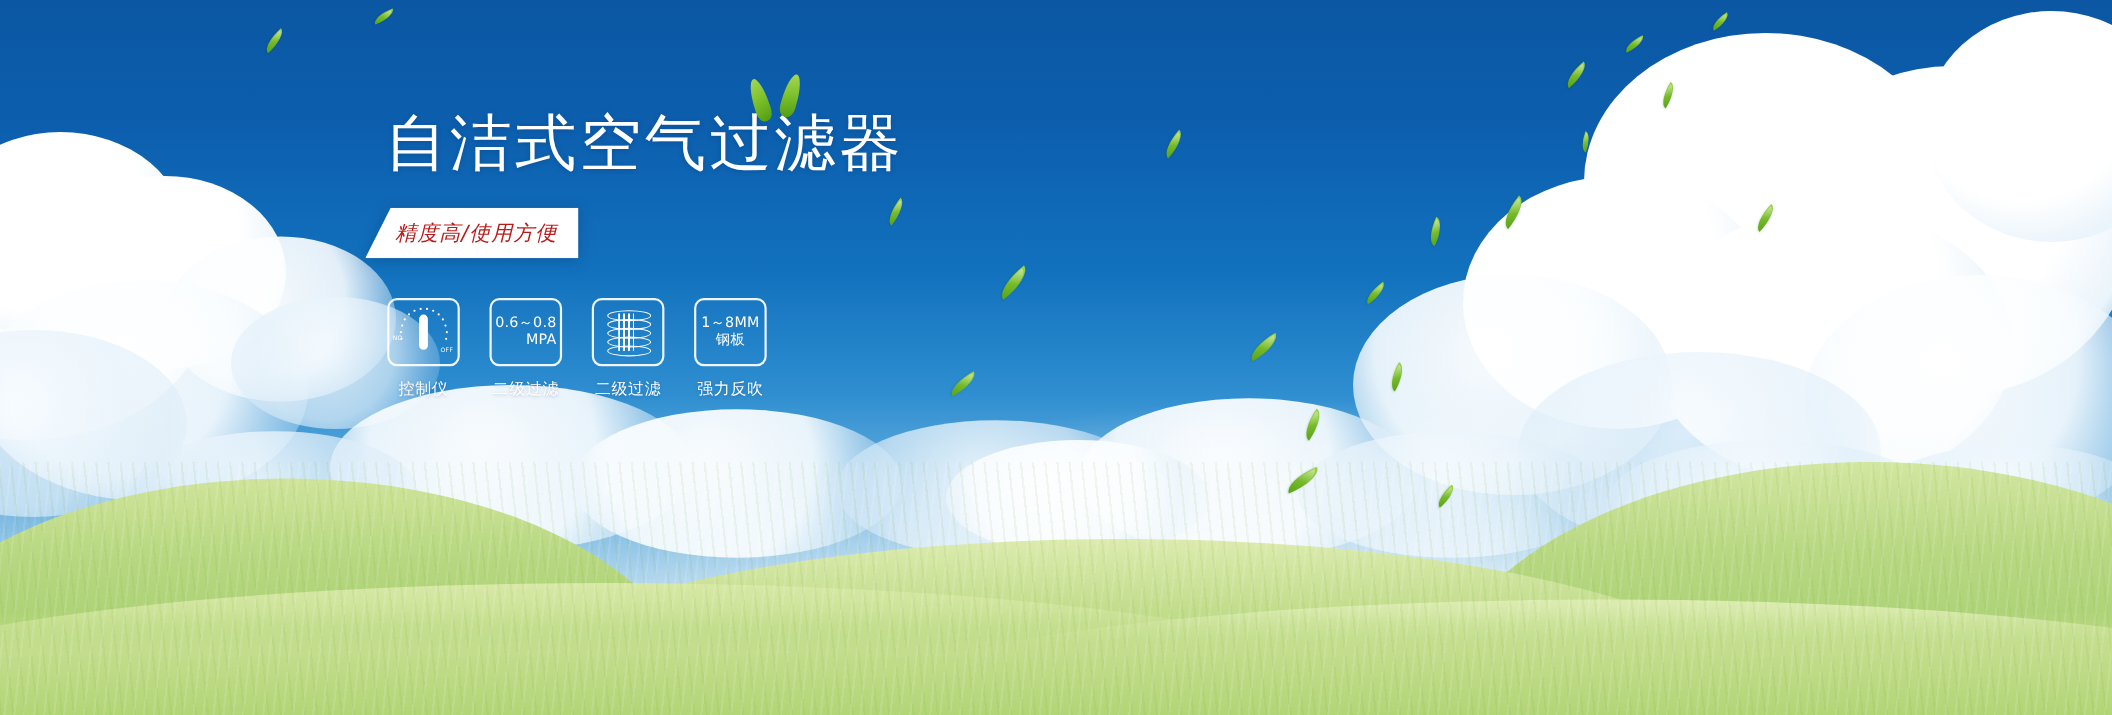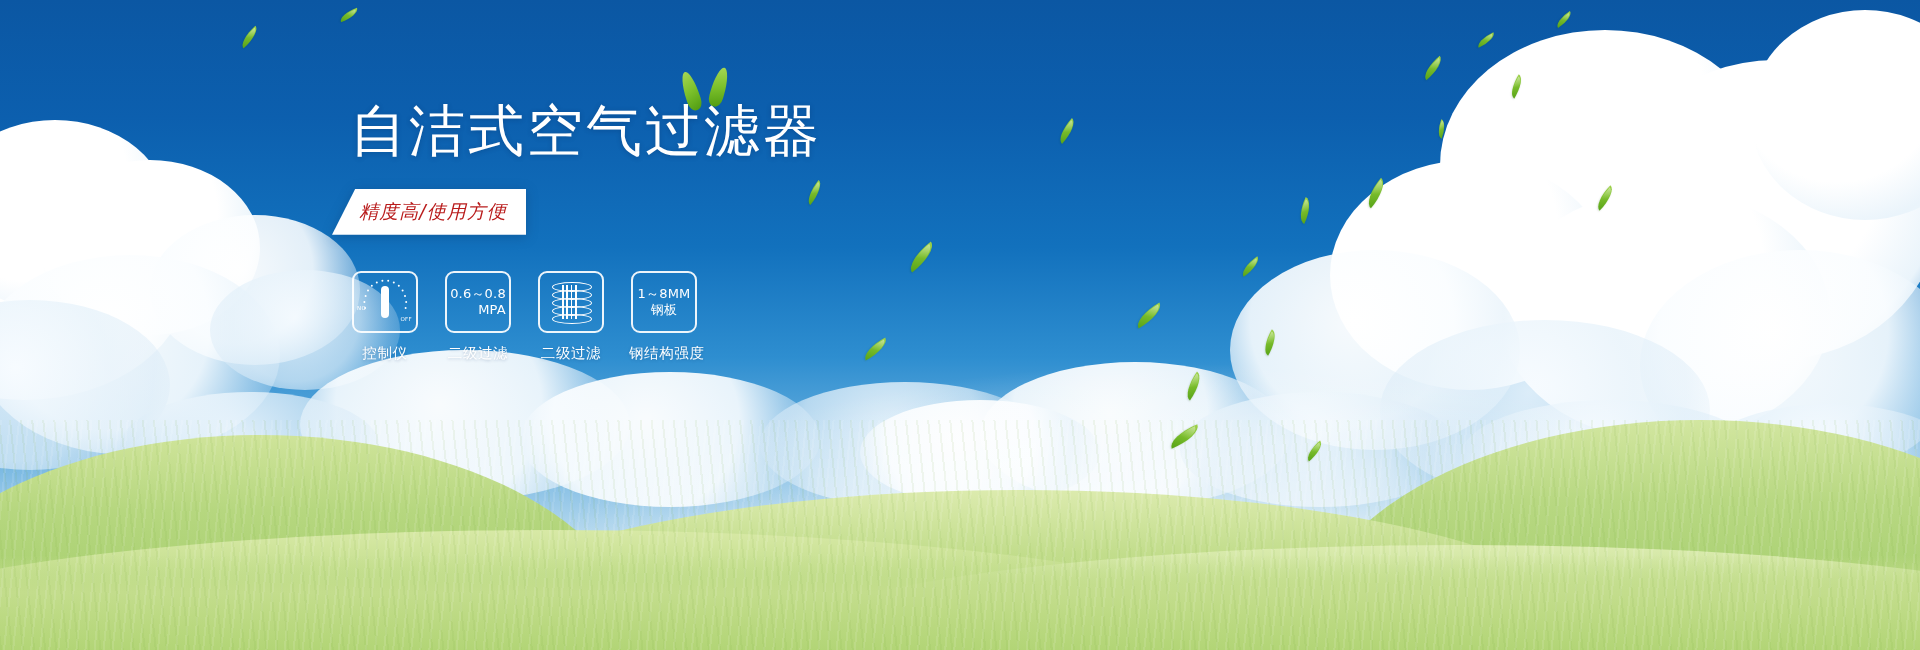--- a/index.html
+++ b/index.html
@@ -356,19 +356,19 @@
         <div class="feature-label">二级过滤</div>
       </div>
 
       <div class="feature">
         <div class="feature-box">
           <div class="feature-text" style="text-align:center;">
             <div>1～8MM</div>
             <div>钢板</div>
           </div>
         </div>
-        <div class="feature-label">钢结构强度</div>
+        <div class="feature-label">强力反吹</div>
       </div>
 
 
     </div>
   </div>
 </div>
 
 </body></html>

